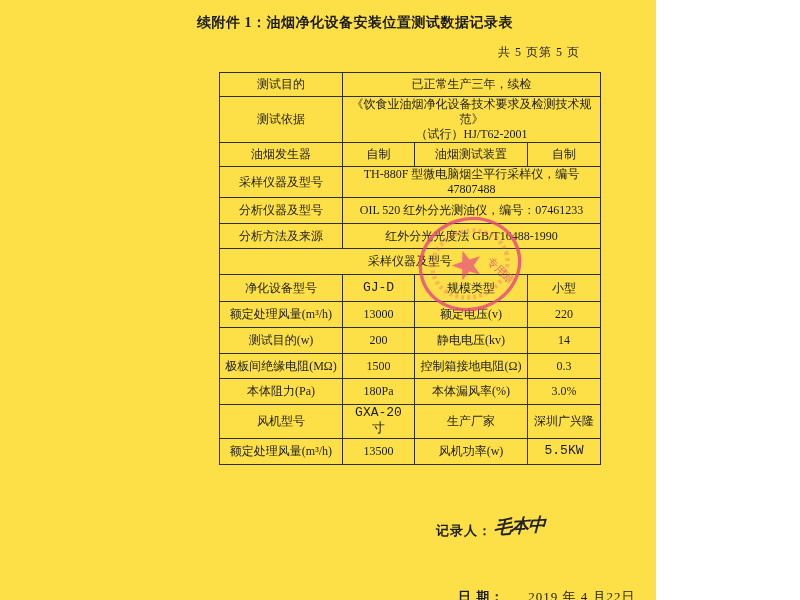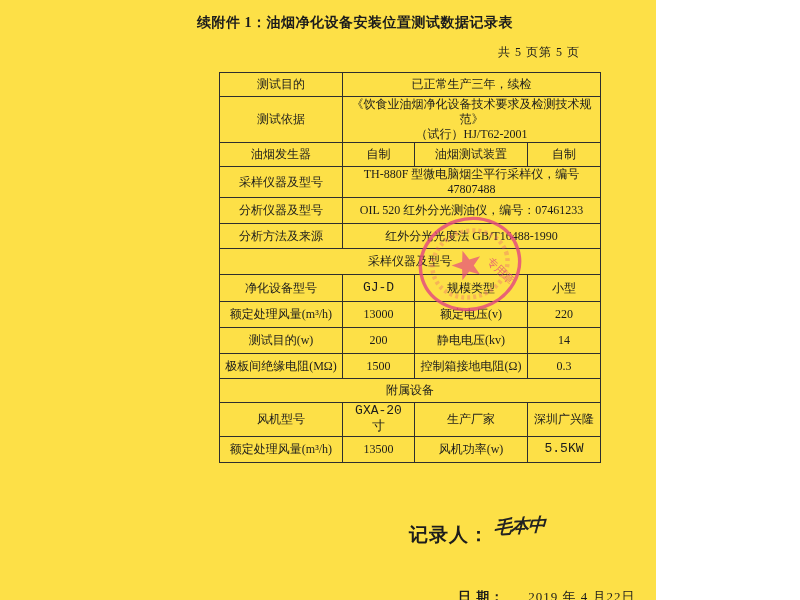--- a/index.html
+++ b/index.html
@@ -25,22 +25,22 @@
   table.data-table td{
     border:1.5px solid #2e2e2e;
     text-align:center;vertical-align:middle;
     padding:0 2px;overflow:hidden;
   }
   td.prewrap{white-space:pre-line;}
   .mono{font-family:"Liberation Mono","DejaVu Sans Mono",monospace;font-size:13px;}
   .stamp{position:absolute;left:408px;top:205px;pointer-events:none;}
   .red-marks{position:absolute;left:656px;top:308px;pointer-events:none;}
   .footer-recorder{
-    position:absolute;left:409px;top:522px;
-    font-size:19px;font-weight:bold;letter-spacing:1px;
+    position:absolute;left:436px;top:522px;
+    font-size:13px;font-weight:bold;letter-spacing:1px;
   }
   .signature{
     position:absolute;left:494px;top:514px;
     font-size:18px;font-style:italic;font-weight:600;color:#222;
     transform:rotate(-4deg) skewX(-6deg);letter-spacing:-1px;white-space:nowrap;
   }
   .footer-date{
     position:absolute;left:424px;top:588px;
     font-size:13px;display:flex;gap:24px;white-space:nowrap;margin-left:34px;
   }
@@ -110,22 +110,25 @@
         <td>200</td>
         <td>静电电压(kv)</td>
         <td>14</td>
       </tr>
       <tr style="height:25px">
         <td>极板间绝缘电阻(MΩ)</td>
         <td>1500</td>
         <td>控制箱接地电阻(Ω)</td>
         <td>0.3</td>
       </tr>
-      <tr style="height:24px">
-        <td colspan="4">附属设备</td>
+      <tr style="height:26px">
+        <td>本体阻力(Pa)</td>
+        <td>180Pa</td>
+        <td>本体漏风率(%)</td>
+        <td>3.0%</td>
       </tr>
       <tr style="height:27px">
         <td>风机型号</td>
         <td class="mono">GXA-20 寸</td>
         <td>生产厂家</td>
         <td>深圳广兴隆</td>
       </tr>
       <tr style="height:26px">
         <td>额定处理风量(m³/h)</td>
         <td>13500</td>

